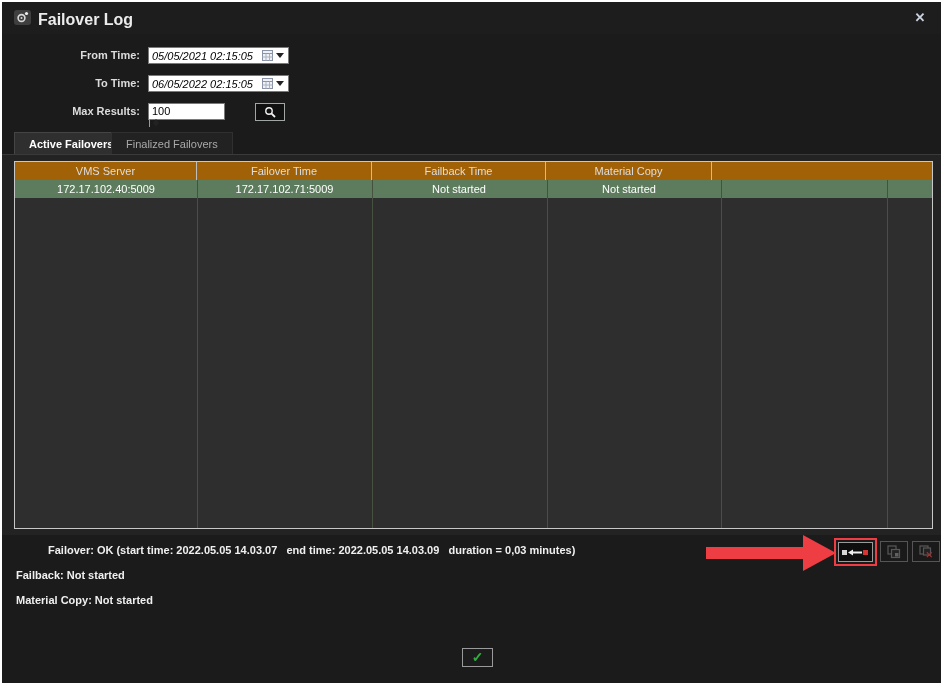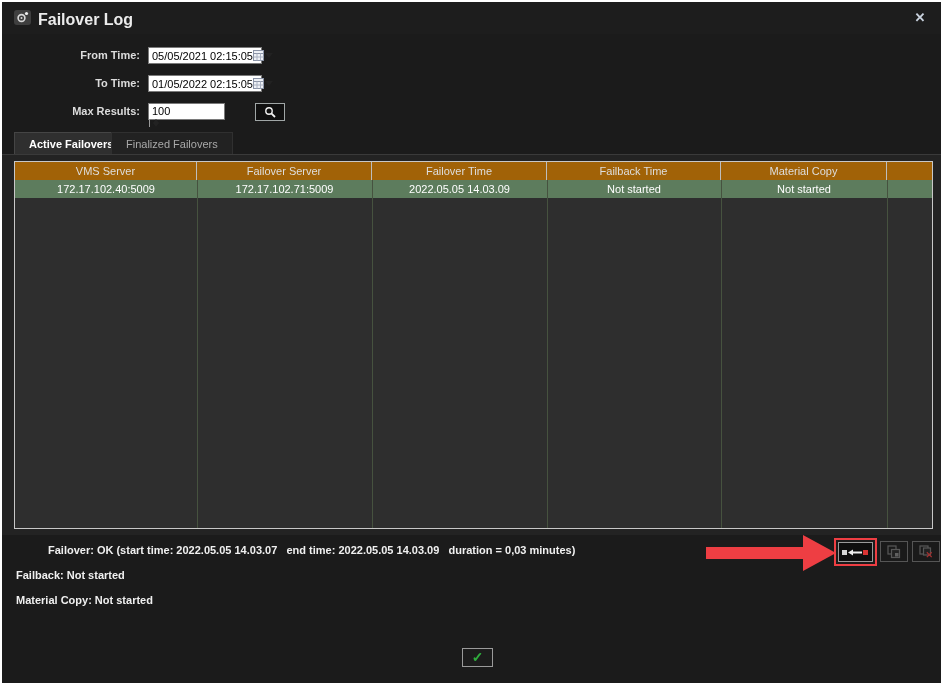--- a/index.html
+++ b/index.html
@@ -12,22 +12,22 @@
   }
   
   .titlebar{position:absolute;left:0;top:0;right:0;height:32px;background:#1d1d1d;}
   .title-icon{position:absolute;left:12px;top:8px;width:17px;height:15px;background:#3f3f3f;border-radius:3px;}
   .title-icon svg{position:absolute;left:1px;top:0px;}
   .title-text{position:absolute;left:36px;top:9px;font-size:16px;font-weight:700;color:#ececec;}
   .close-btn{position:absolute;right:13px;top:8px;width:16px;height:16px;
     color:#c9d2de;font-size:13px;font-weight:700;text-align:center;line-height:16px;cursor:pointer;}
   
   .f-label{position:absolute;left:0;width:138px;text-align:right;font-size:11px;font-weight:700;color:#dcdcdc;}
-  .datefield{position:absolute;left:146px;width:114px;height:17px;background:#ffffff;border:1px solid #7a7a7a;
-    display:flex;align-items:center;}
+  .datefield{position:absolute;left:146px;width:141px;height:17px;background:#ffffff;border:1px solid #7a7a7a;
+    display:flex;align-items:center;font-style:italic;}
   .datefield .dtext{flex:1;font-size:11px;color:#000;padding-left:3px;white-space:nowrap;}
   .cal-box{width:15px;height:15px;display:flex;align-items:center;justify-content:center;}
   .dd-arrow{width:0;height:0;border-left:4px solid transparent;border-right:4px solid transparent;
     border-top:5px solid #222;margin:0 4px 0 1px;}
   .numfield{position:absolute;left:146px;width:77px;height:17px;background:#ffffff;border:1px solid #7a7a7a;display:flex;}
   .numfield .ntext{flex:1;font-size:11px;color:#000;padding-left:3px;line-height:15px;}
   .spinner{width:13px;border-left:1px solid #9a9a9a;display:flex;flex-direction:column;}
   .spin-up,.spin-down{flex:1;display:flex;align-items:center;justify-content:center;cursor:pointer;}
   .tri-up{width:0;height:0;border-left:3px solid transparent;border-right:3px solid transparent;border-bottom:4px solid #222;}
   .tri-down{width:0;height:0;border-left:3px solid transparent;border-right:3px solid transparent;border-top:4px solid #222;}
@@ -92,21 +92,21 @@
         <line x1="4" y1="3.5" x2="4" y2="10.5" stroke="#aab2c2"></line>
         <line x1="7.5" y1="3.5" x2="7.5" y2="10.5" stroke="#aab2c2"></line>
         <line x1="0.5" y1="7" x2="10.5" y2="7" stroke="#aab2c2"></line>
       </svg>
     </span>
     <span class="dd-arrow"></span>
   </div>
 
   <div class="f-label" style="top:75px;">To Time:</div>
   <div class="datefield" style="top:73px;">
-    <span class="dtext">01/05/2022 02:15:05</span>
+    <span class="dtext">06/05/2022 02:15:05</span>
     <span class="cal-box">
       <svg width="11" height="11" viewBox="0 0 11 11">
         <rect x="0.5" y="0.5" width="10" height="10" fill="#eef1f6" stroke="#8a93a6"></rect>
         <line x1="0.5" y1="3.5" x2="10.5" y2="3.5" stroke="#8a93a6"></line>
         <line x1="4" y1="3.5" x2="4" y2="10.5" stroke="#aab2c2"></line>
         <line x1="7.5" y1="3.5" x2="7.5" y2="10.5" stroke="#aab2c2"></line>
         <line x1="0.5" y1="7" x2="10.5" y2="7" stroke="#aab2c2"></line>
       </svg>
     </span>
     <span class="dd-arrow"></span>
@@ -131,30 +131,28 @@
     </svg>
   </div>
 
   <div class="tab tab-active">Active Failovers</div>
   <div class="tab tab-inactive">Finalized Failovers</div>
 
   <div class="panel">
     <div class="table">
       <div class="thead">
         <div class="th c0">VMS Server</div>
-        <div class="th c1">Failover Server</div>
         <div class="th c2">Failover Time</div>
         <div class="th c3">Failback Time</div>
         <div class="th c4">Material Copy</div>
         <div class="th c5"></div>
       </div>
       <div class="trow">
         <div class="td c0">172.17.102.40:5009</div>
         <div class="td c1">172.17.102.71:5009</div>
-        <div class="td c2">2022.05.05 14.03.09</div>
         <div class="td c3">Not started</div>
         <div class="td c4">Not started</div>
         <div class="td c5"></div>
       </div>
       <div class="vsep" style="left:182px;"></div>
       <div class="vsep" style="left:357px;"></div>
       <div class="vsep" style="left:532px;"></div>
       <div class="vsep" style="left:706px;"></div>
       <div class="vsep" style="left:872px;"></div>
     </div>

